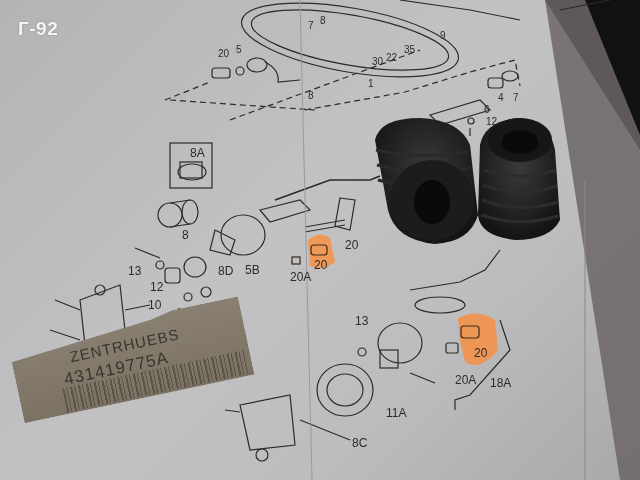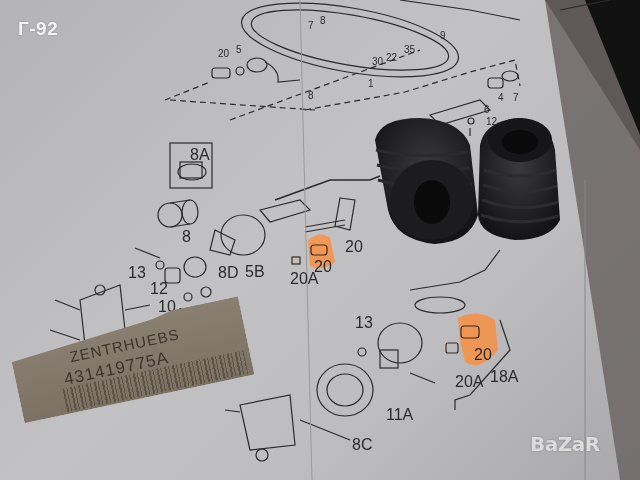--- a/index.html
+++ b/index.html
@@ -7,21 +7,21 @@
     .photo {
       position: relative; width: 640px; height: 480px; overflow: hidden;
       background: linear-gradient(135deg, #b4b4b6 0%, #c2c2c4 45%, #bdbdbf 70%, #a8a8aa 100%);
       font-family: "Liberation Sans", sans-serif;
     }
     .desk-edge {
       position: absolute; left: 0; top: 0; width: 640px; height: 480px;
     }
     .diagram { position: absolute; left: 0; top: 0; }
     .lbl { position: absolute; font-size: 10px; color: #2b2b2b; font-family: "Liberation Sans", sans-serif; }
-    .lbl.big { font-size: 16px; }
+    .lbl.big { font-size: 12px; }
     .badge {
       position: absolute; left: 18px; top: 18px; color: #f4f4f4;
       font-family: "Liberation Sans", sans-serif; font-weight: bold; font-size: 19px;
       letter-spacing: 0.5px; text-shadow: 0 0 2px rgba(0,0,0,0.25);
     }
     .watermark {
       position: absolute; left: 530px; top: 432px; color: #dcdcdc;
       font-family: "DejaVu Sans", sans-serif; font-weight: bold; font-size: 20px;
       letter-spacing: -0.5px; text-shadow: 0 0 2px rgba(0,0,0,0.3);
     }
@@ -148,27 +148,27 @@
   <span class="lbl" style="left:488px;top:128px">1</span>
   <span class="lbl big" style="left:190px;top:146px">8A</span>
   <span class="lbl big" style="left:182px;top:228px">8</span>
   <span class="lbl big" style="left:245px;top:263px">5B</span>
   <span class="lbl big" style="left:345px;top:238px">20</span>
   <span class="lbl big" style="left:314px;top:258px">20</span>
   <span class="lbl big" style="left:290px;top:270px">20A</span>
   <span class="lbl big" style="left:128px;top:264px">13</span>
   <span class="lbl big" style="left:150px;top:280px">12</span>
   <span class="lbl big" style="left:218px;top:264px">8D</span>
-  <span class="lbl big" style="left:158px;top:298px">10</span>
+  <span class="lbl big" style="left:148px;top:298px">10</span>
   <span class="lbl big" style="left:176px;top:306px">12</span>
   <span class="lbl big" style="left:193px;top:316px">13</span>
   <span class="lbl big" style="left:355px;top:314px">13</span>
   <span class="lbl big" style="left:474px;top:346px">20</span>
   <span class="lbl big" style="left:455px;top:373px">20A</span>
-  <span class="lbl big" style="left:490px;top:368px">18A</span>
+  <span class="lbl big" style="left:490px;top:376px">18A</span>
   <span class="lbl big" style="left:386px;top:406px">11A</span>
   <span class="lbl big" style="left:352px;top:436px">8C</span>
 
   <svg class="diagram" width="640" height="480">
     <defs>
       <radialGradient id="rub" cx="50%" cy="40%" r="60%">
         <stop offset="0%" stop-color="#3a3a3c"></stop>
         <stop offset="100%" stop-color="#141416"></stop>
       </radialGradient>
     </defs>
@@ -186,14 +186,13 @@
     </g>
   </svg>
 
   <div class="tag">
     <span class="name">ZENTRHUEBS</span>
     <span class="num">431419775A</span>
     <div class="barcode"></div>
   </div>
 
   <div class="badge">Г-92</div>
-  <div class="watermark">BaZaR</div>
 </div>
 
 </body></html>

